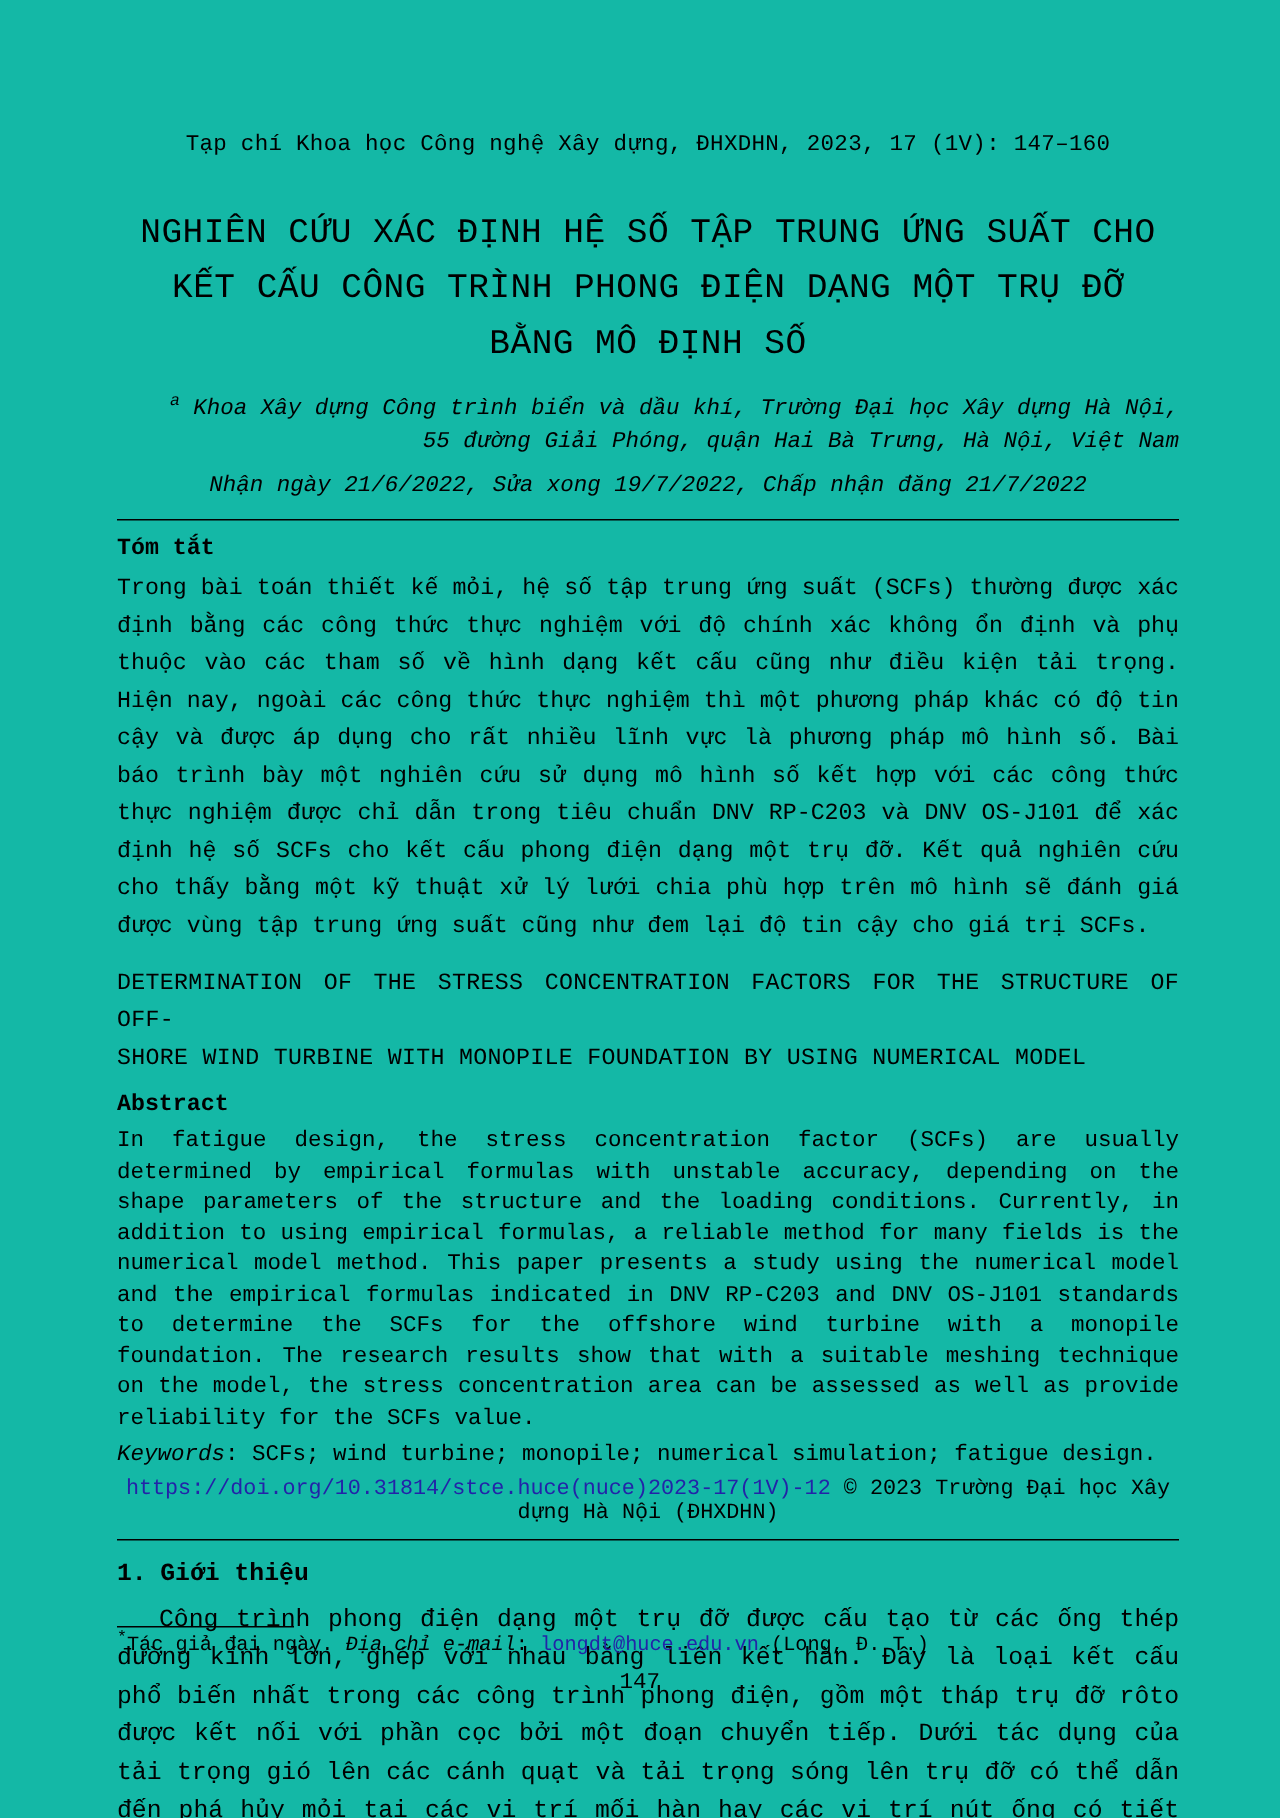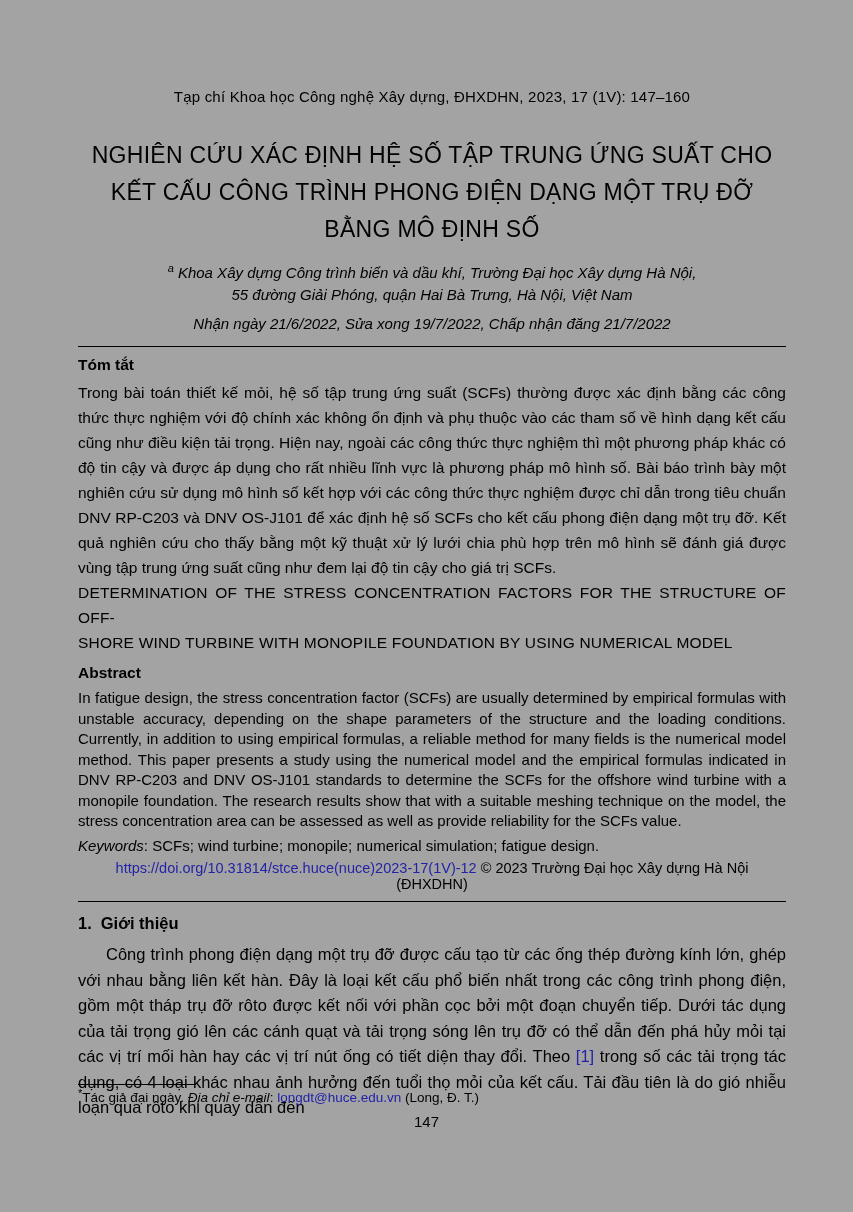--- a/index.html
+++ b/index.html
@@ -1,21 +1,21 @@
 <!DOCTYPE html>
 <html lang="vi"><head>
 <meta charset="utf-8">
 <style>
   html, body { margin: 0; padding: 0; background: #ffffff; }
   .page {
     position: relative;
     width: 853px;
     height: 1212px;
-    background: #a3a3a3;
-    font-family: Liberation Sans, sans-serif;
+    background: #14b8a6;
+    font-family: Liberation Mono, monospace;
     color: #000000;
     overflow: hidden;
   }
   .content {
     position: absolute;
     left: 78px;
     top: 0;
     width: 708px;
   }
   .journal-line {
@@ -33,21 +33,21 @@
     letter-spacing: 0.3px;
   }
   .author-line {
     margin-top: 17px;
     text-align: center;
     font-size: 17px;
   }
   sup { font-size: 11px; line-height: 0; vertical-align: super; }
   .affiliation {
     margin-top: 14px;
-    text-align: center;
+    text-align: right;
     font-style: italic;
     font-size: 15px;
     line-height: 22px;
   }
   .dates {
     margin-top: 9px;
     text-align: center;
     font-style: italic;
     font-size: 15px;
   }
@@ -71,20 +71,21 @@
     text-align: justify;
   }
   .kw-line {
     margin-top: 2px;
     font-size: 15.5px;
     line-height: 25px;
     text-align: justify;
   }
   .kw-label { font-style: italic; }
   .en-title {
+    margin-top: 13px;
     font-size: 15.5px;
     line-height: 25px;
     letter-spacing: 0.2px;
   }
   .en-title .l1 { display: block; text-align: justify; text-align-last: justify; }
   .en-title .l2 { display: block; }
   .en-abs {
     margin-top: 6px;
     font-size: 15px;
     line-height: 20.5px;

